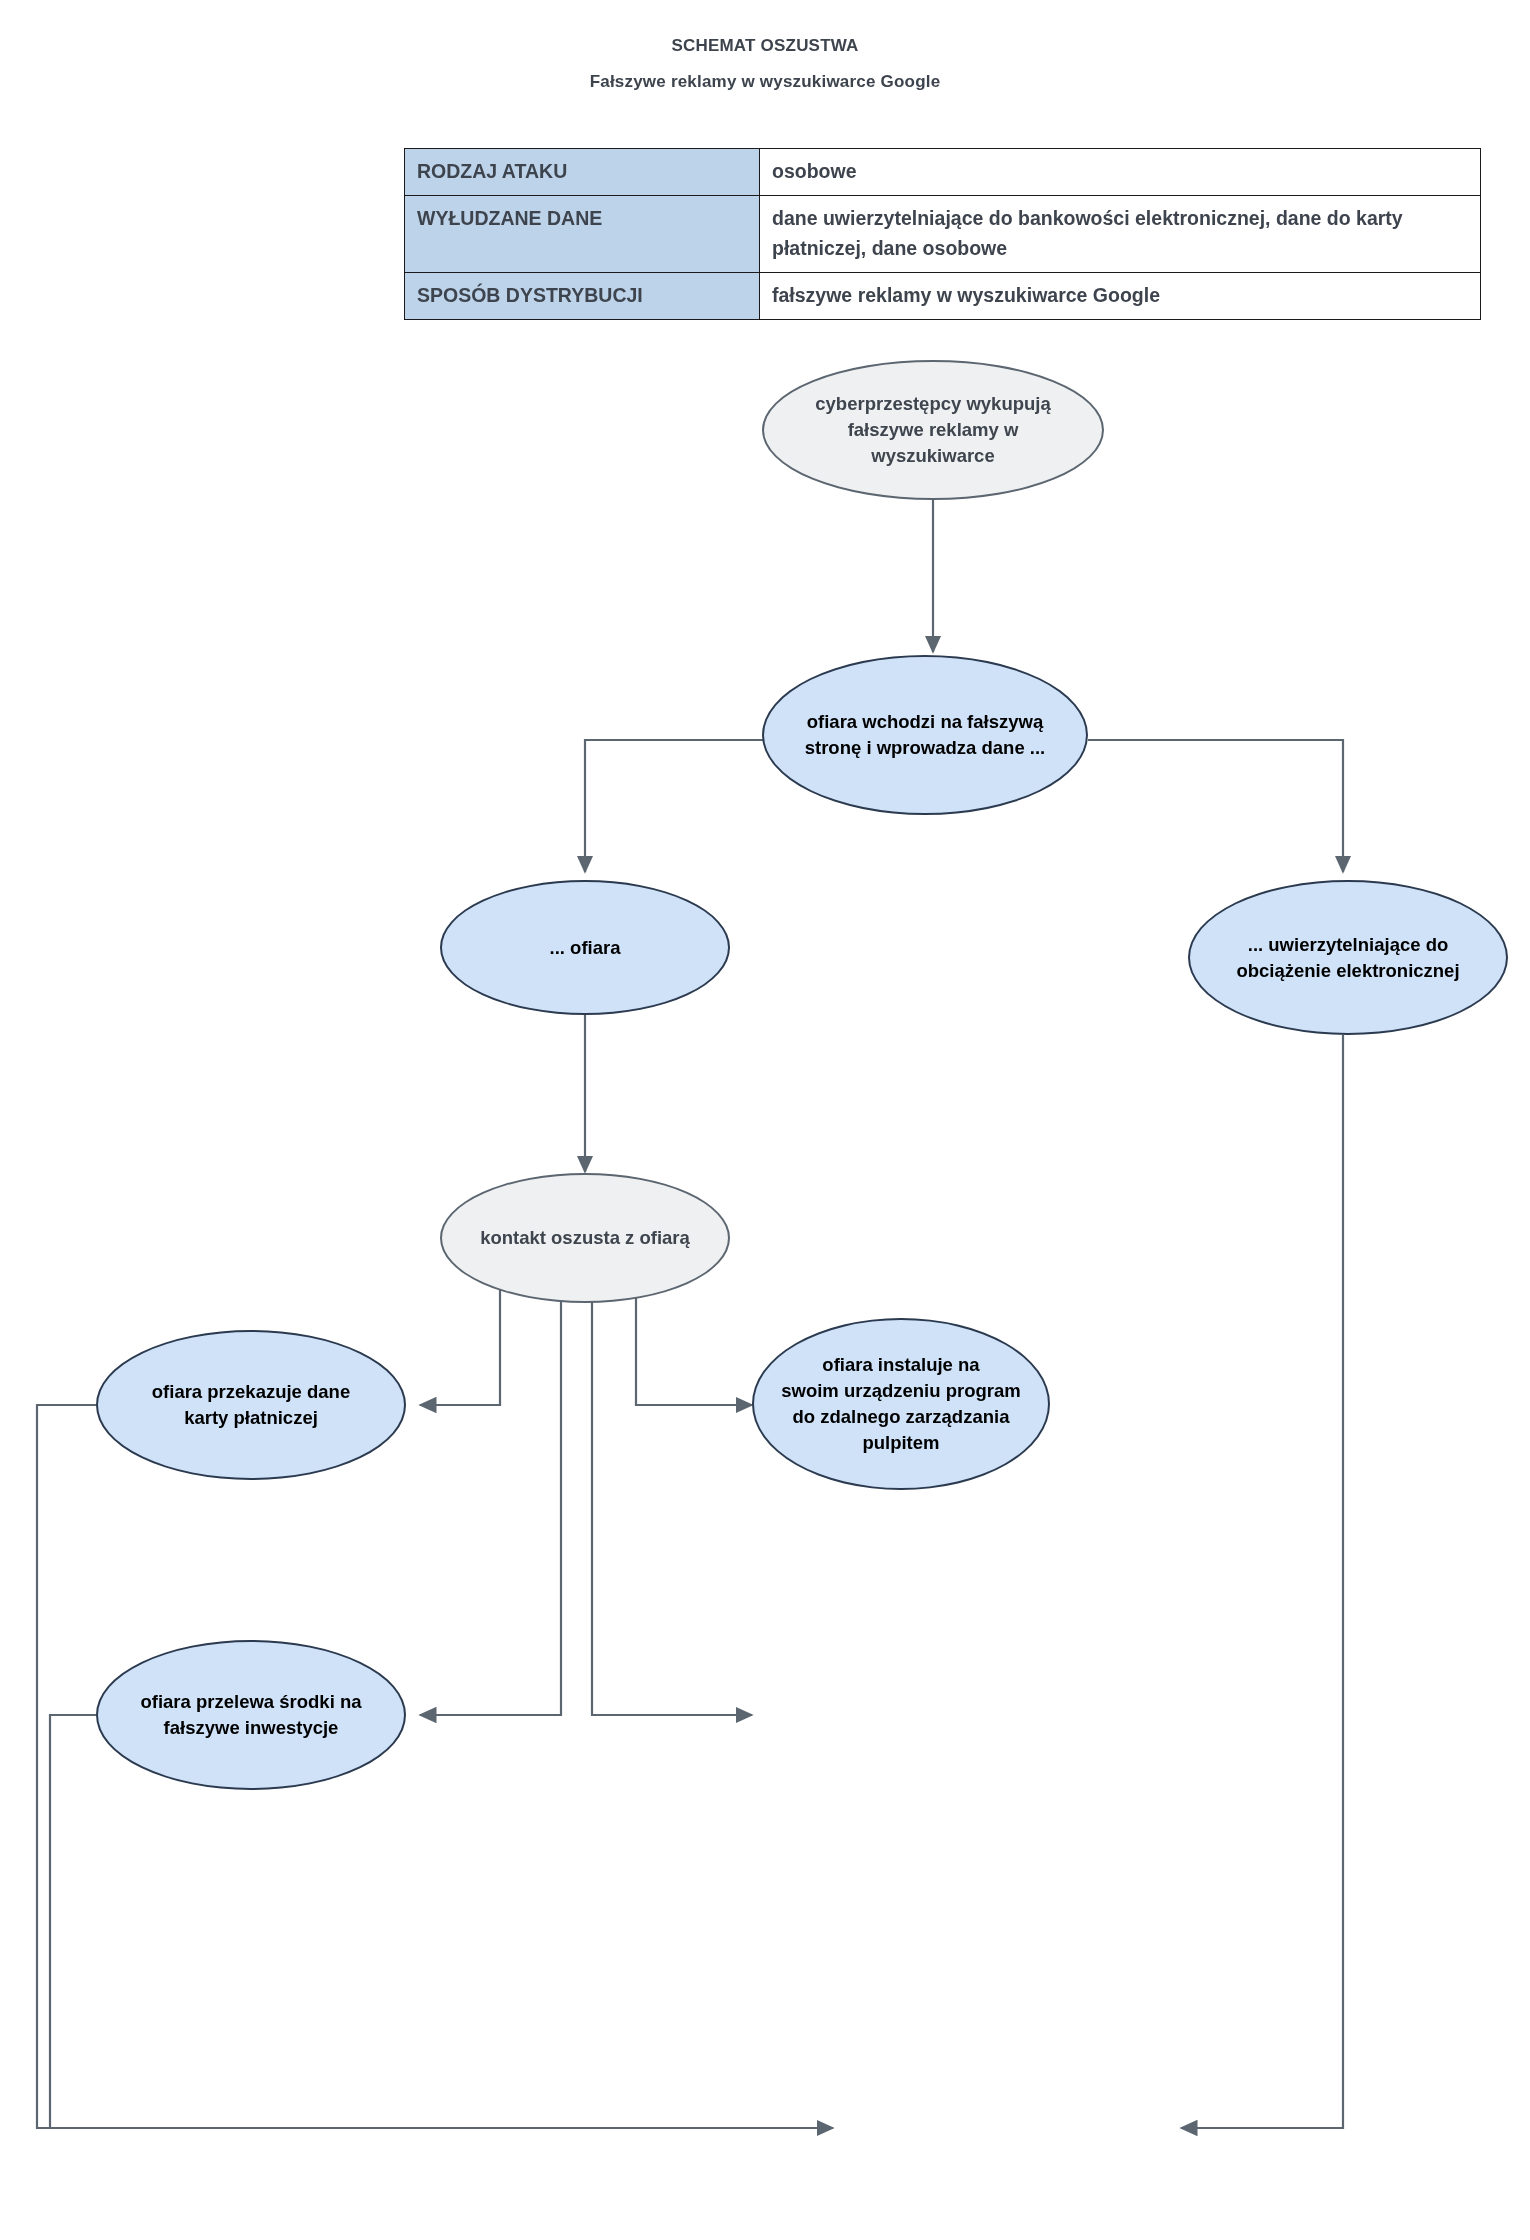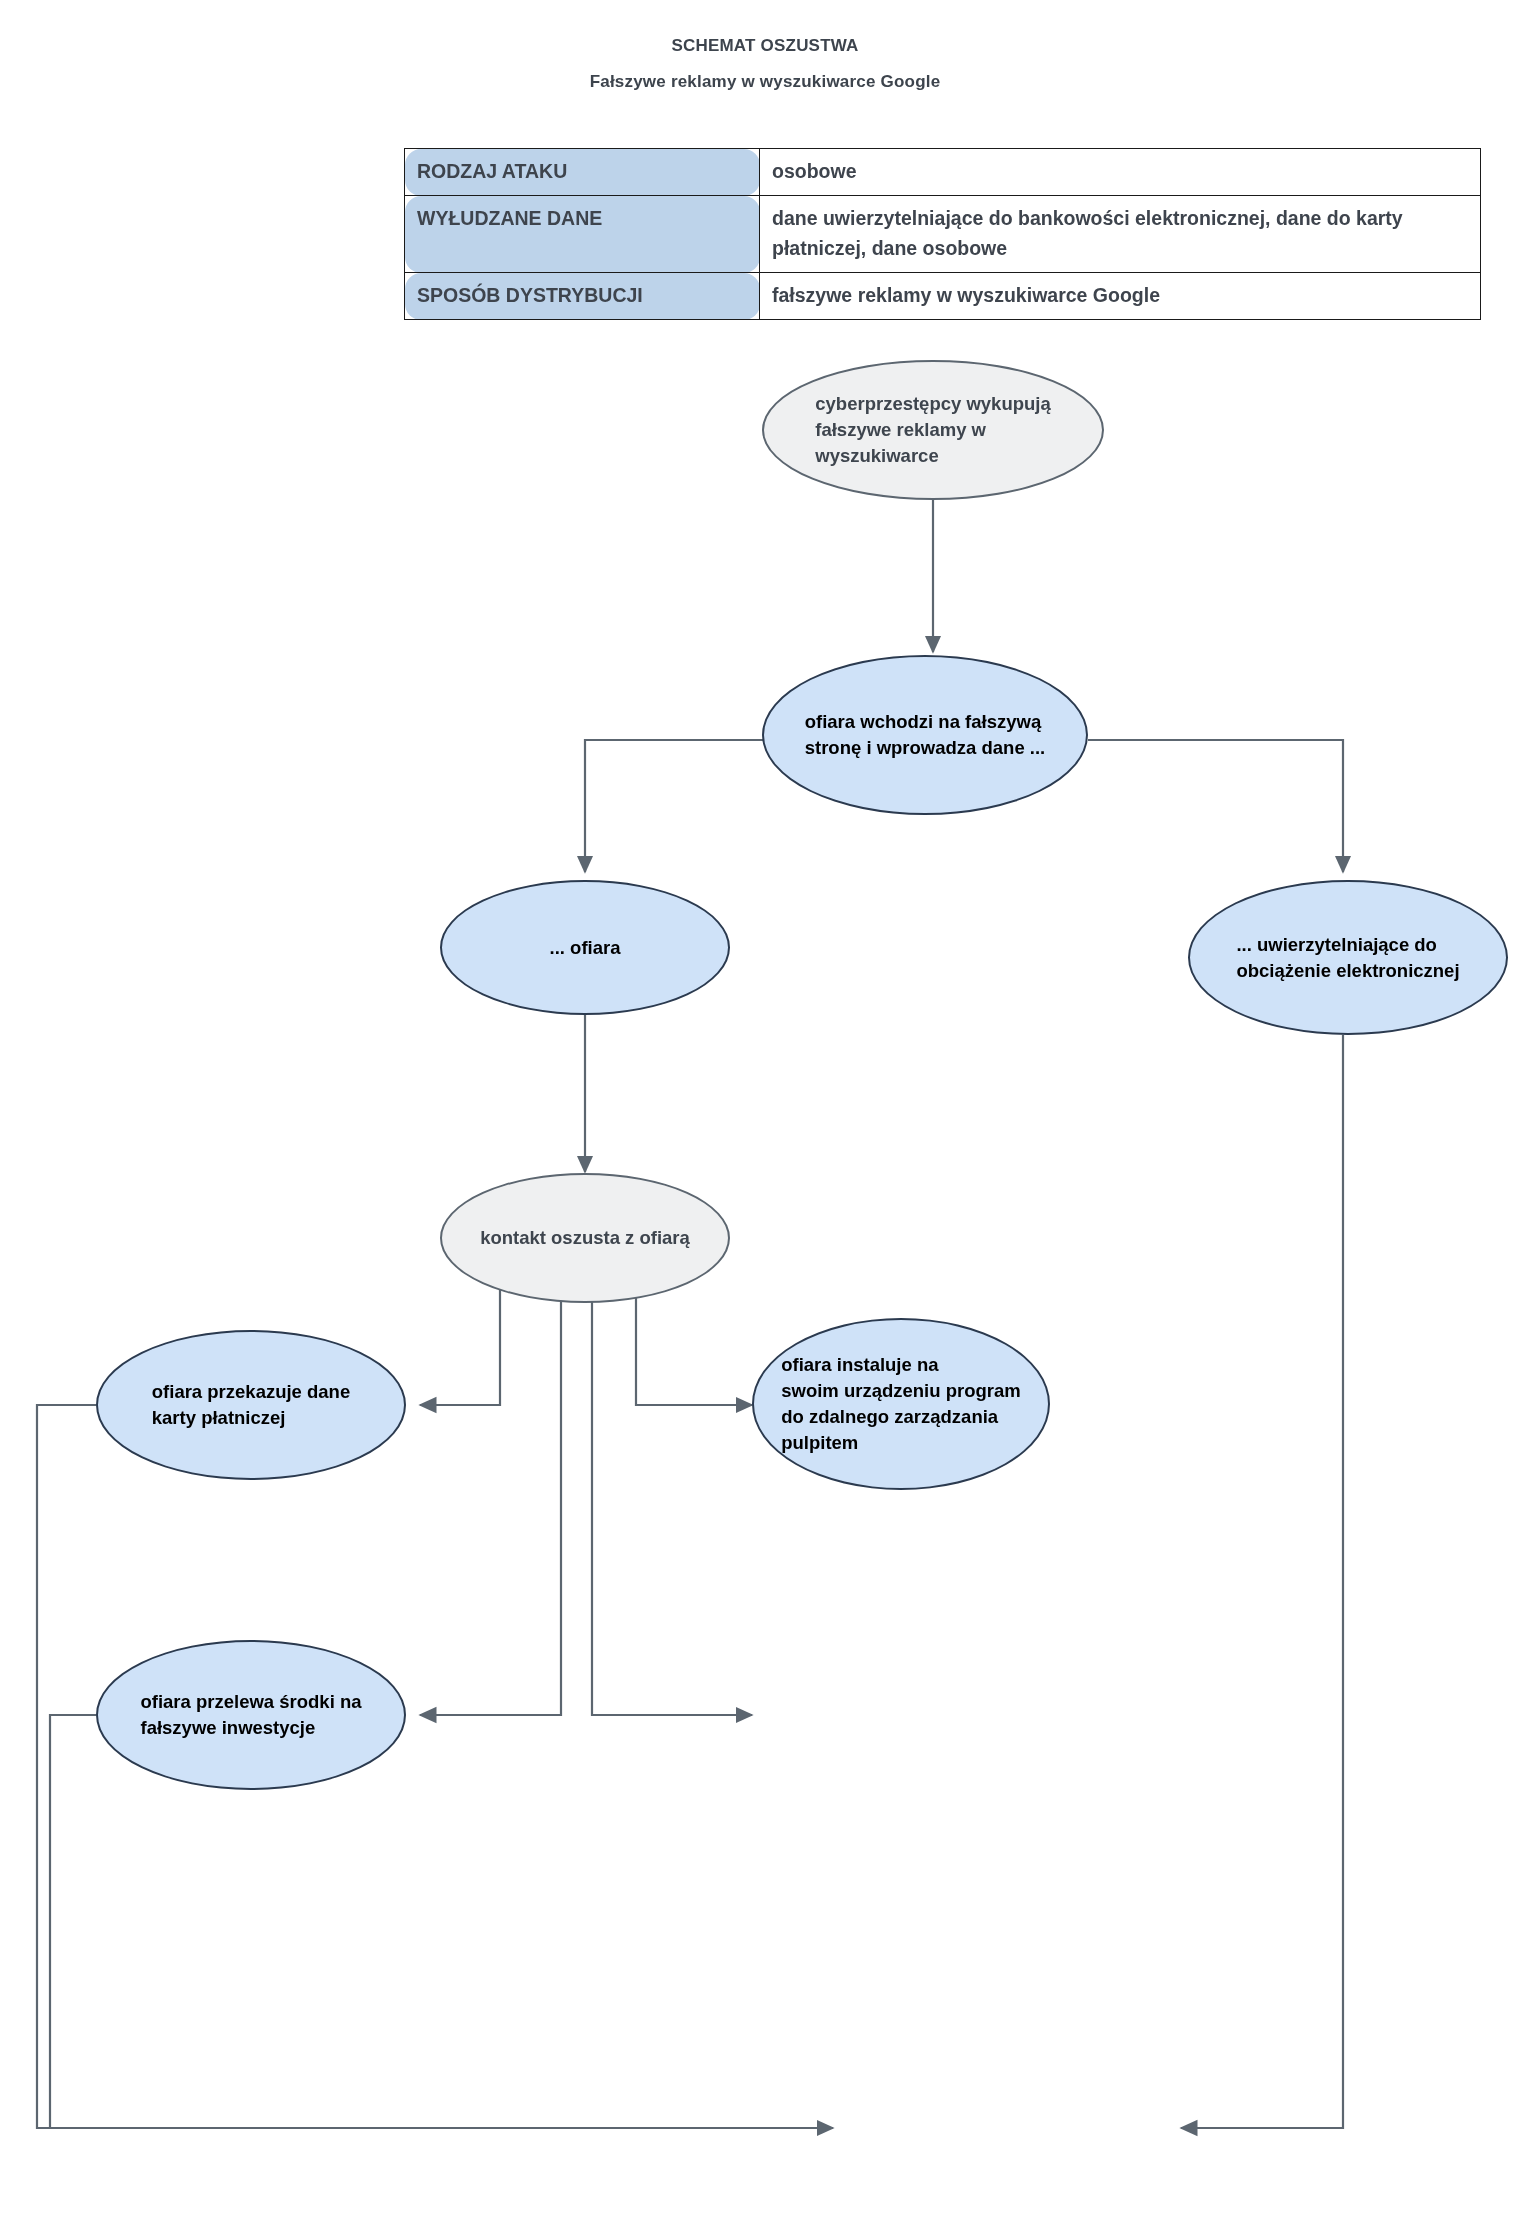--- a/index.html
+++ b/index.html
@@ -46,21 +46,20 @@
     padding: 7px 12px 9px 12px;
     font-size: 19.5px;
     font-weight: bold;
     color: #3e444d;
     vertical-align: top;
     line-height: 30px;
   }
   #info-table td.label-cell {
     width: 330px;
     background: #bdd3ea;
-    border-radius: 16px;
   }
   #info-table td.value-cell {
     background: #ffffff;
   }
 
   
   #diagram {
     position: absolute;
     left: 0;
     top: 0;
@@ -73,20 +72,21 @@
     top: 0;
     width: 1530px;
     height: 2240px;
   }
 
   .node {
     position: absolute;
     display: flex;
     align-items: center;
     justify-content: center;
+    text-align: center;
     border-radius: 50%;
     box-sizing: border-box;
     font-size: 18.5px;
     font-weight: bold;
     line-height: 26px;
     padding: 0 20px;
   }
   .node.grey {
     background: #eff0f1;
     border: 2px solid #5c6670;

